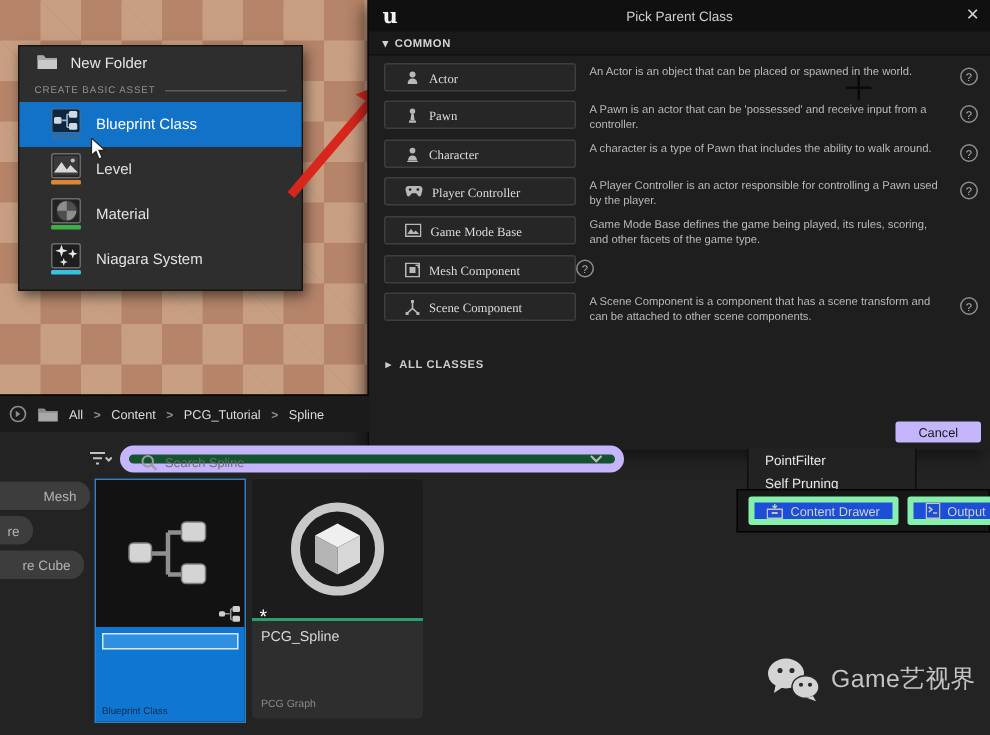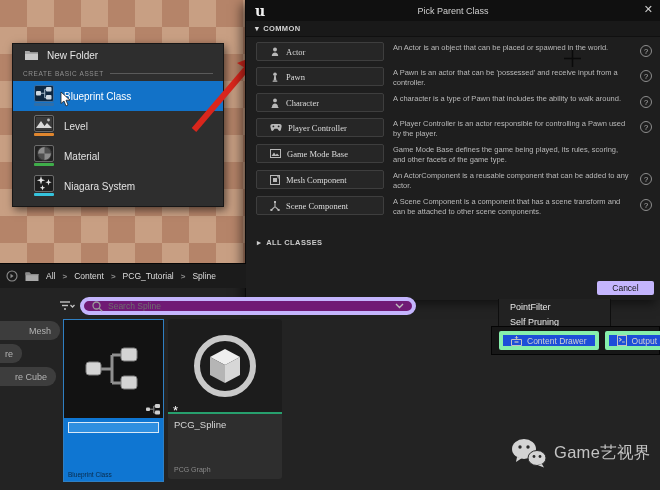--- a/index.html
+++ b/index.html
@@ -12,21 +12,21 @@
     position:absolute; left:0; top:0; width:246px; height:263px;
     background-color:#b58469;
     background-image:
       linear-gradient(45deg,#c89f83 25%,transparent 25%,transparent 75%,#c89f83 75%),
       linear-gradient(45deg,#c89f83 25%,transparent 25%,transparent 75%,#c89f83 75%);
     background-position:0 0,27px 27px; background-size:54px 54px;
   }
 
   
   .ctx-menu {
-    position:absolute; left:12px; top:43px; width:212px;
+    position:absolute; left:12px; top:30px; width:190px;
     background:#2e2e2e; border:1px solid #161616; box-shadow:2px 3px 8px rgba(0,0,0,.55);
     padding-bottom:5px;
   }
   .ctx-newfolder { display:flex; align-items:center; gap:8px; height:23px; padding-left:11px; }
   .ctx-newfolder span { font-size:10px; color:#e6e6e6; }
   .ctx-section { display:flex; align-items:center; gap:6px; padding:3px 10px 4px 10px; }
   .ctx-section .lbl { font-size:6.5px; color:#8f8f8f; letter-spacing:.6px; white-space:nowrap; }
   .ctx-section .rule { flex:1; height:1px; background:#5a5a5a; }
   .ctx-item { display:flex; align-items:center; gap:9px; height:30px; padding-left:20px; position:relative; }
   .ctx-item .label { font-size:10px; color:#e2e2e2; }
@@ -67,22 +67,22 @@
                     letter-spacing:.4px; display:flex; gap:5px; align-items:center; }
   .cancel-btn { position:absolute; right:6px; bottom:5px; width:57px; height:14px; background:#c4b5fd; border-radius:2px;
                 font-size:8.5px; color:#161616; display:flex; align-items:center; justify-content:center; }
 
   
   .crumb-bar { position:absolute; left:0; top:263px; width:246px; height:25px; background:#1b1b1b;
                border-top:1px solid #060606; display:flex; align-items:center; gap:7px; padding-left:6px; }
   .crumb { font-size:8.5px; color:#dcdcdc; }
   .crumb-sep { font-size:8px; color:#8f8f8f; font-weight:bold; }
   .filter-row { position:absolute; left:60px; top:297px; display:flex; align-items:center; gap:5px; }
-  .search-pill { position:relative; width:336px; height:18px; background:#701a75; border:4px solid #c4b5fd;
-                 border-radius:9px; display:flex; align-items:center; gap:5px; padding:0 8px; }
+  .search-pill { position:relative; width:336px; height:18px; background:#14532d; border:6px solid #c4b5fd;
+                 border-radius:9px; display:flex; align-items:flex-start; gap:5px; padding:0 8px; }
   .search-pill input { flex:1; background:transparent; border:none; outline:none; color:#bdbdbd; font-size:8.5px;
                        font-family:"Liberation Sans", sans-serif; }
   .search-pill input::placeholder { color:#6e6e6e; }
 
   .side-chip { position:absolute; background:#3d3d3d; border-radius:9px; height:19px; display:flex; align-items:center;
                justify-content:flex-end; padding-right:9px; font-size:9px; color:#b3b3b3; }
 
   
   .tile-bp { position:absolute; left:63px; top:319px; width:101px; height:163px; border:1px solid #2f7fc2; background:#121212; }
   .tile-bp .thumb { position:relative; height:98px; display:flex; align-items:center; justify-content:center; }
@@ -291,21 +291,20 @@
 
       <div class="class-row">
         <div class="class-btn">
           <svg width="10" height="10" viewBox="0 0 10 10">
               <rect x=".5" y=".5" width="9" height="9" fill="none" stroke="#b8b8b8"></rect>
               <rect x="3" y="3" width="4" height="4" fill="#b8b8b8"></rect>
               <path d="M7 1.8 L9 1.8 L9 3.8" stroke="#b8b8b8" fill="none"></path>
             </svg>
           <span class="cb-label">Mesh Component</span>
         </div>
-        <div class="class-desc">An ActorComponent is a reusable component that can be added to any actor.</div>
         <div class="help-circle">?</div>
       </div>
 
       <div class="class-row">
         <div class="class-btn">
           <svg width="10" height="10" viewBox="0 0 10 10">
               <g stroke="#b8b8b8" stroke-width="1.1" fill="none">
                 <path d="M5 5.6 V1"></path>
                 <path d="M5 5.6 L1.3 9"></path>
                 <path d="M5 5.6 L8.7 9"></path>

